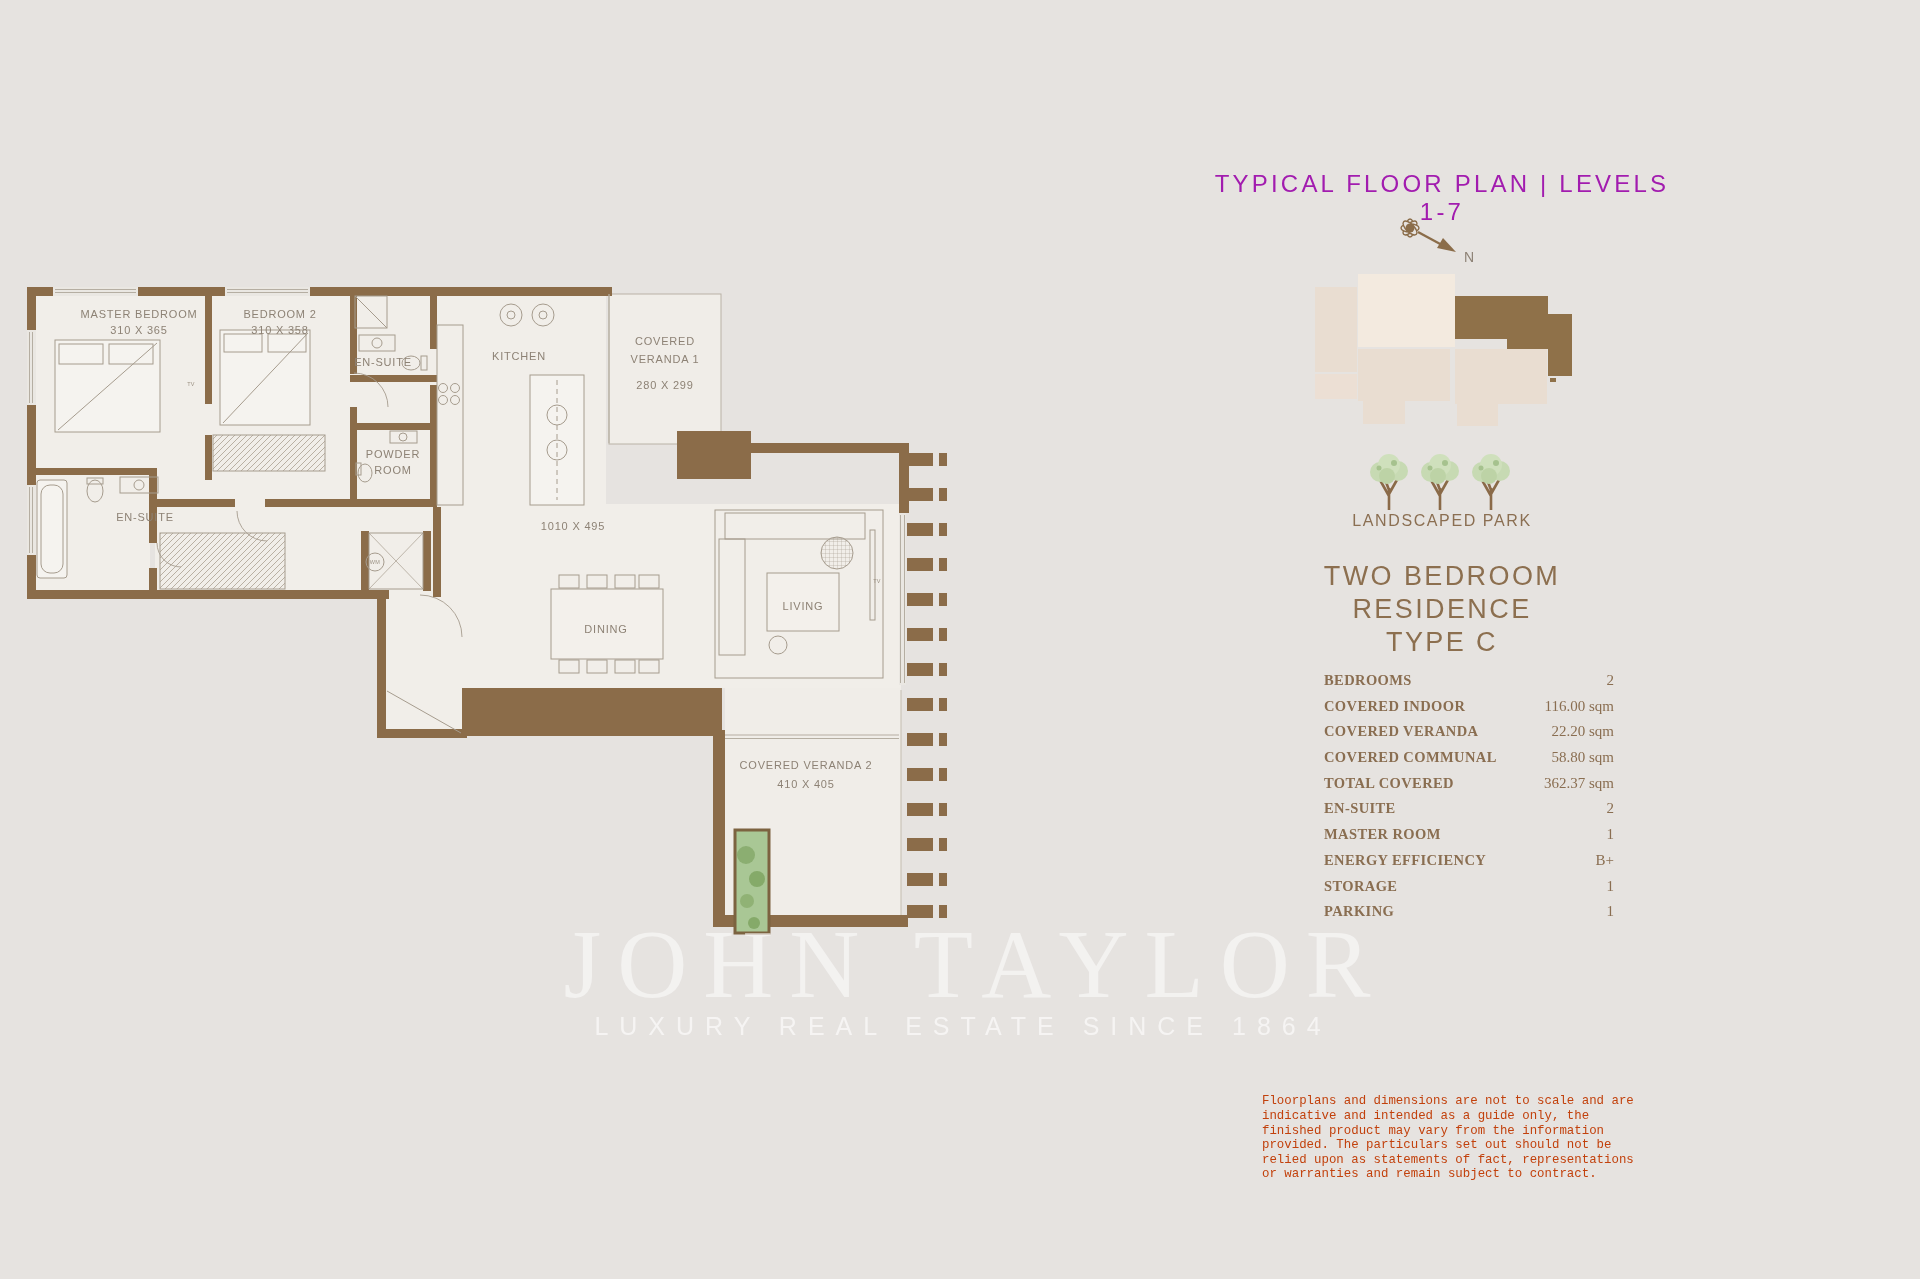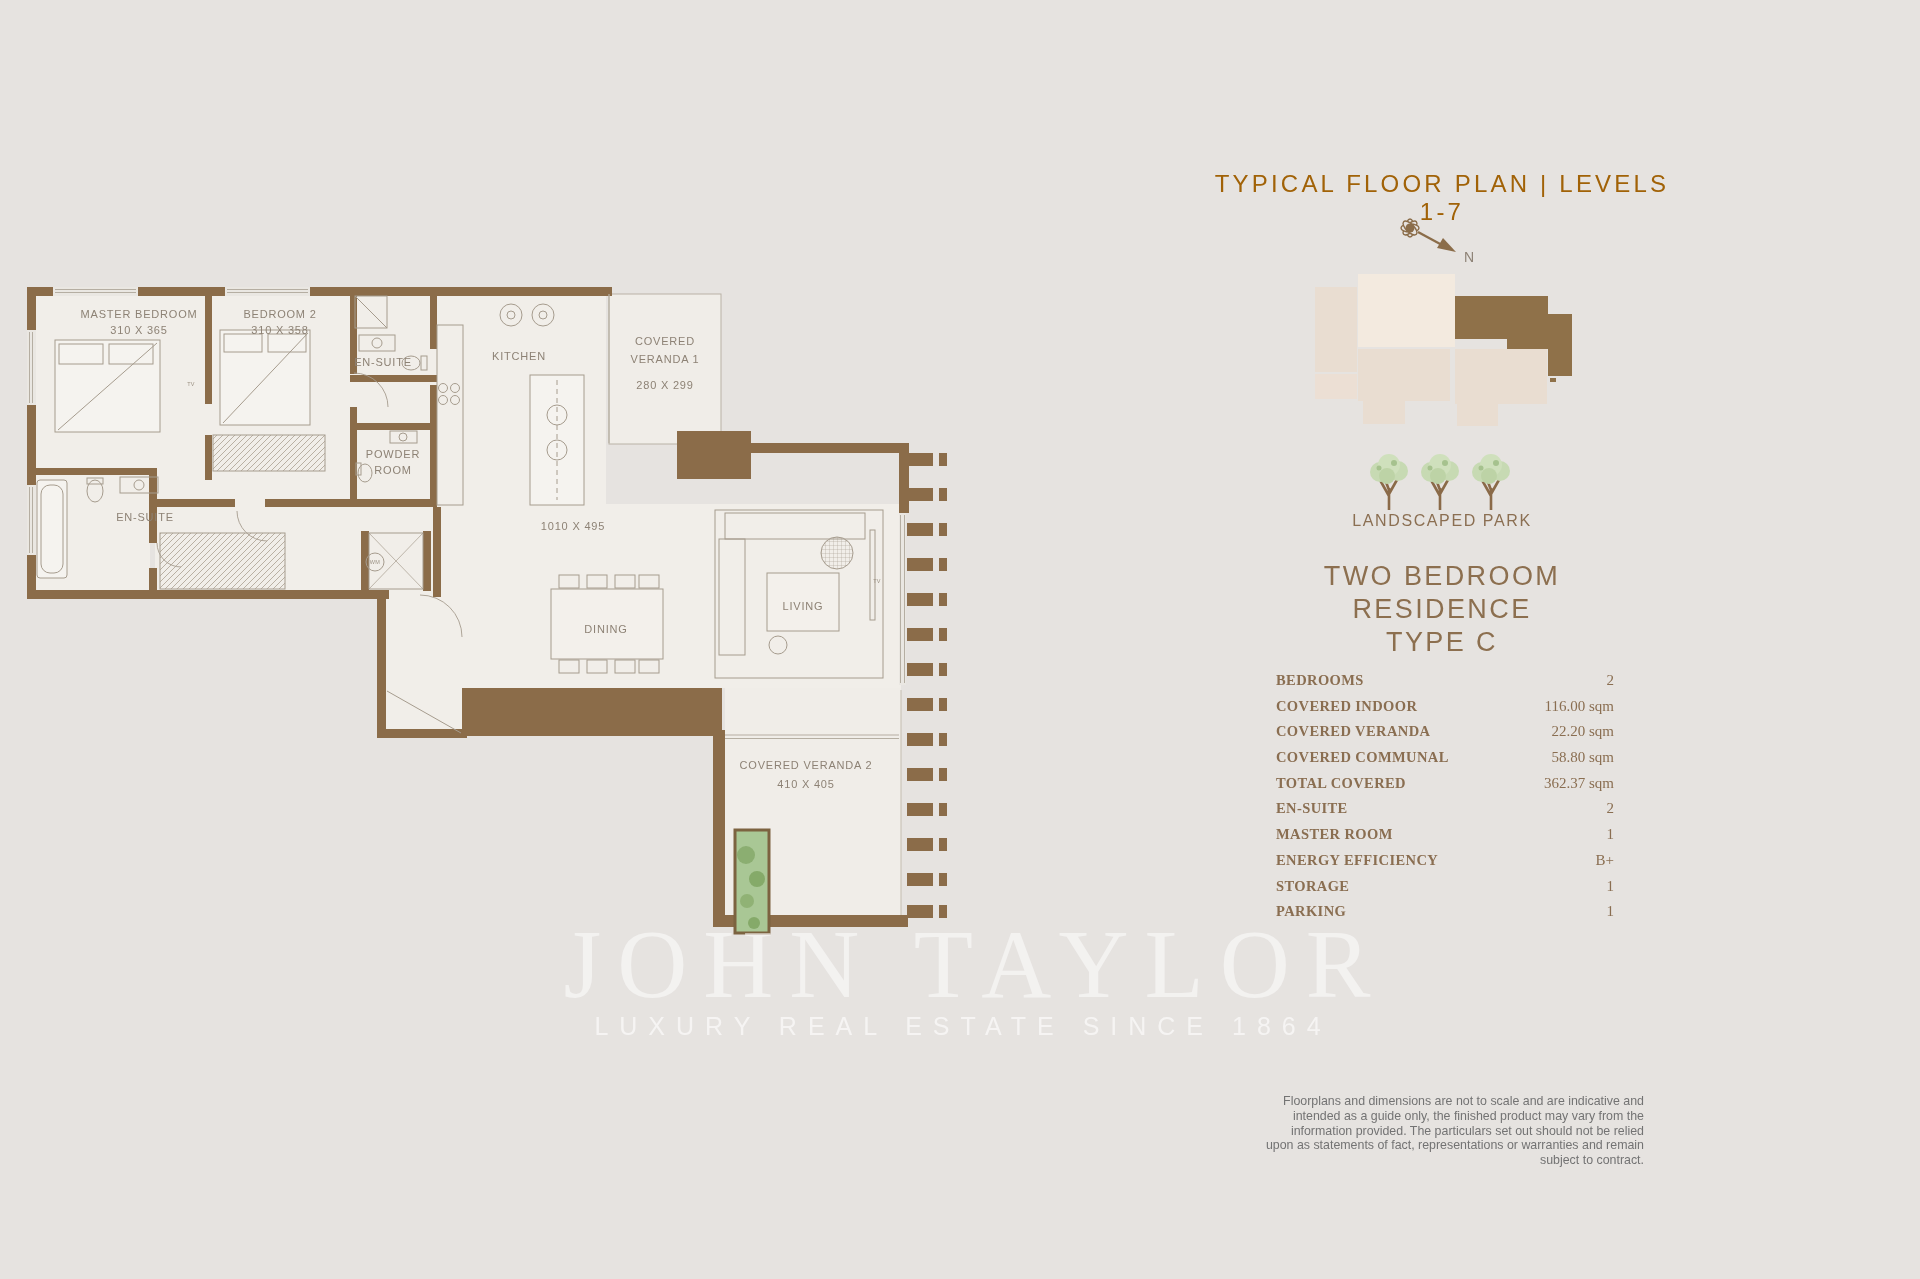--- a/index.html
+++ b/index.html
@@ -2,31 +2,31 @@
 <html><head>
 <meta charset="utf-8">
 <style>
   html,body{margin:0;padding:0;}
   body{font-family:"Liberation Sans",sans-serif;}
   .page{position:relative;width:1920px;height:1279px;background:#e6e3e0;overflow:hidden;}
   .abs{position:absolute;}
 
   
   .fp-title{left:1208px;top:170px;width:468px;text-align:center;
-    font-size:24px;letter-spacing:3.2px;color:#a16207;font-weight:400;}
+    font-size:24px;letter-spacing:3.2px;color:#a21caf;font-weight:400;}
   .residence{left:1240px;top:560px;width:404px;text-align:center;color:#8c6f4f;
     font-size:27px;letter-spacing:2.4px;line-height:33px;font-weight:400;}
   .park-label{left:1332px;top:512px;width:220px;text-align:center;color:#8b6f52;
     font-size:16px;letter-spacing:1.6px;}
   .specs{left:1276px;top:672px;width:338px;font-family:"Liberation Serif",serif;color:#8a6e51;}
-  .spec-row{display:flex;justify-content:space-between;align-items:baseline;height:25.7px;}
+  .spec-row{display:flex;justify-content:space-between;align-items:baseline;height:25.7px;margin-left:48px;}
   .spec-label{font-weight:bold;font-size:14.5px;letter-spacing:0.4px;}
   .spec-value{font-size:15px;}
-  .disclaimer{left:1262px;top:1082px;width:382px;text-align:right;
-    font-family:Liberation Sans, sans-serif;font-size:12.4px;line-height:14.6px;color:#737373;}
+  .disclaimer{left:1262px;top:1082px;width:382px;text-align:left;
+    font-family:Liberation Mono, monospace;font-size:12.4px;line-height:14.6px;color:#c2410c;}
 
   
   .wm-name{left:455px;top:893px;width:1040px;text-align:center;
     font-family:"Liberation Serif",serif;font-size:97px;letter-spacing:16px;
     color:rgba(255,255,255,0.52);white-space:nowrap;margin-top:16px;}
   .wm-tagline{left:563px;top:1012px;width:800px;text-align:center;
     font-size:25px;letter-spacing:11px;color:rgba(255,255,255,0.62);white-space:nowrap;}
 
   svg text{font-family:"Liberation Sans",sans-serif;}
   .room-label{fill:#8d8275;font-size:11px;letter-spacing:0.8px;}

